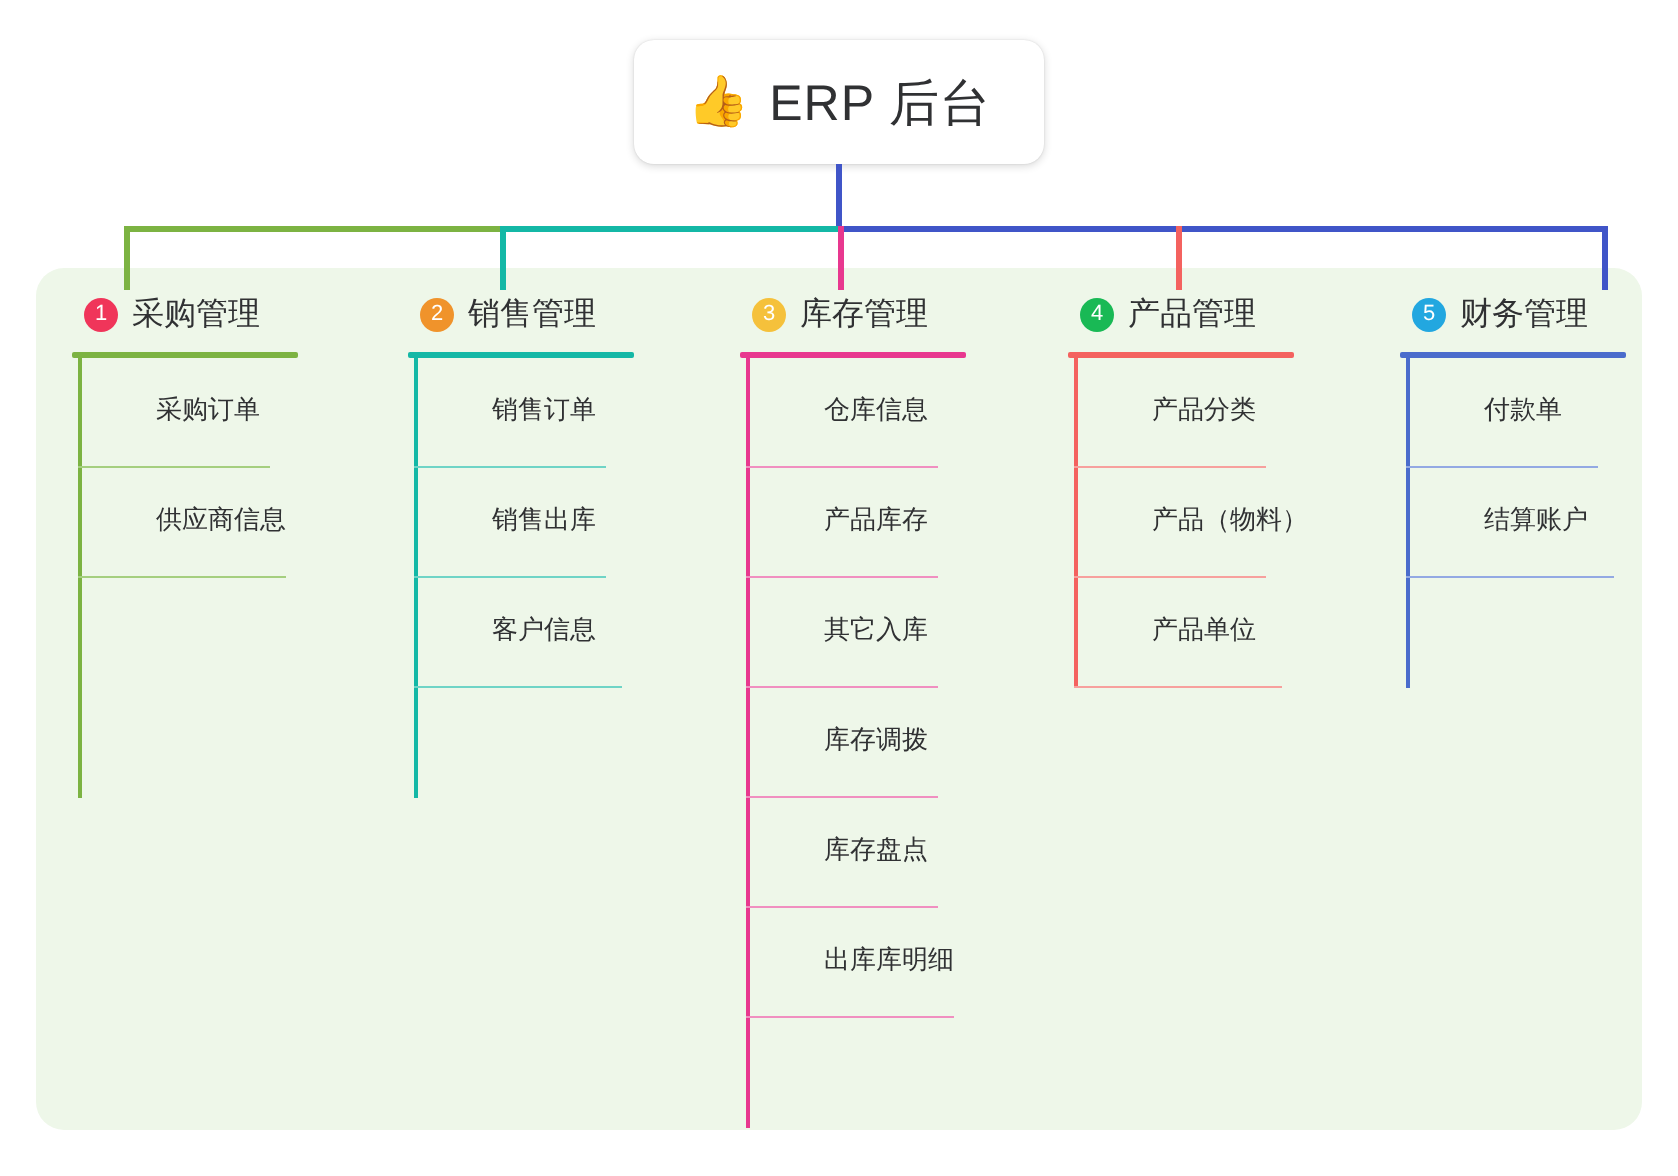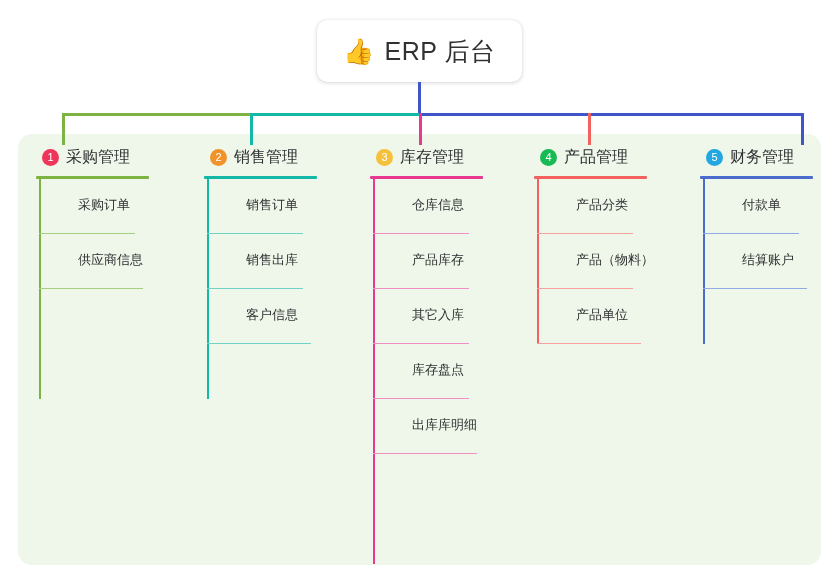--- a/index.html
+++ b/index.html
@@ -136,20 +136,24 @@
           </div>
           <div class="leaf">
             <span class="leaf-text">产品库存</span>
             <div class="leaf-rule" style="background: rgb(240, 143, 192); width: 96px;"></div>
           </div>
           <div class="leaf">
             <span class="leaf-text">其它入库</span>
             <div class="leaf-rule" style="background: rgb(240, 143, 192); width: 96px;"></div>
           </div>
           <div class="leaf">
+            <span class="leaf-text">库存调拨</span>
+            <div class="leaf-rule" style="background: rgb(240, 143, 192); width: 96px;"></div>
+          </div>
+          <div class="leaf">
             <span class="leaf-text">库存盘点</span>
             <div class="leaf-rule" style="background: rgb(240, 143, 192); width: 96px;"></div>
           </div>
           <div class="leaf">
             <span class="leaf-text">出库库明细</span>
             <div class="leaf-rule" style="background: rgb(240, 143, 192); width: 104px;"></div>
           </div>
         </div>
       </div>
       <div class="col" style="left: 534px;">

